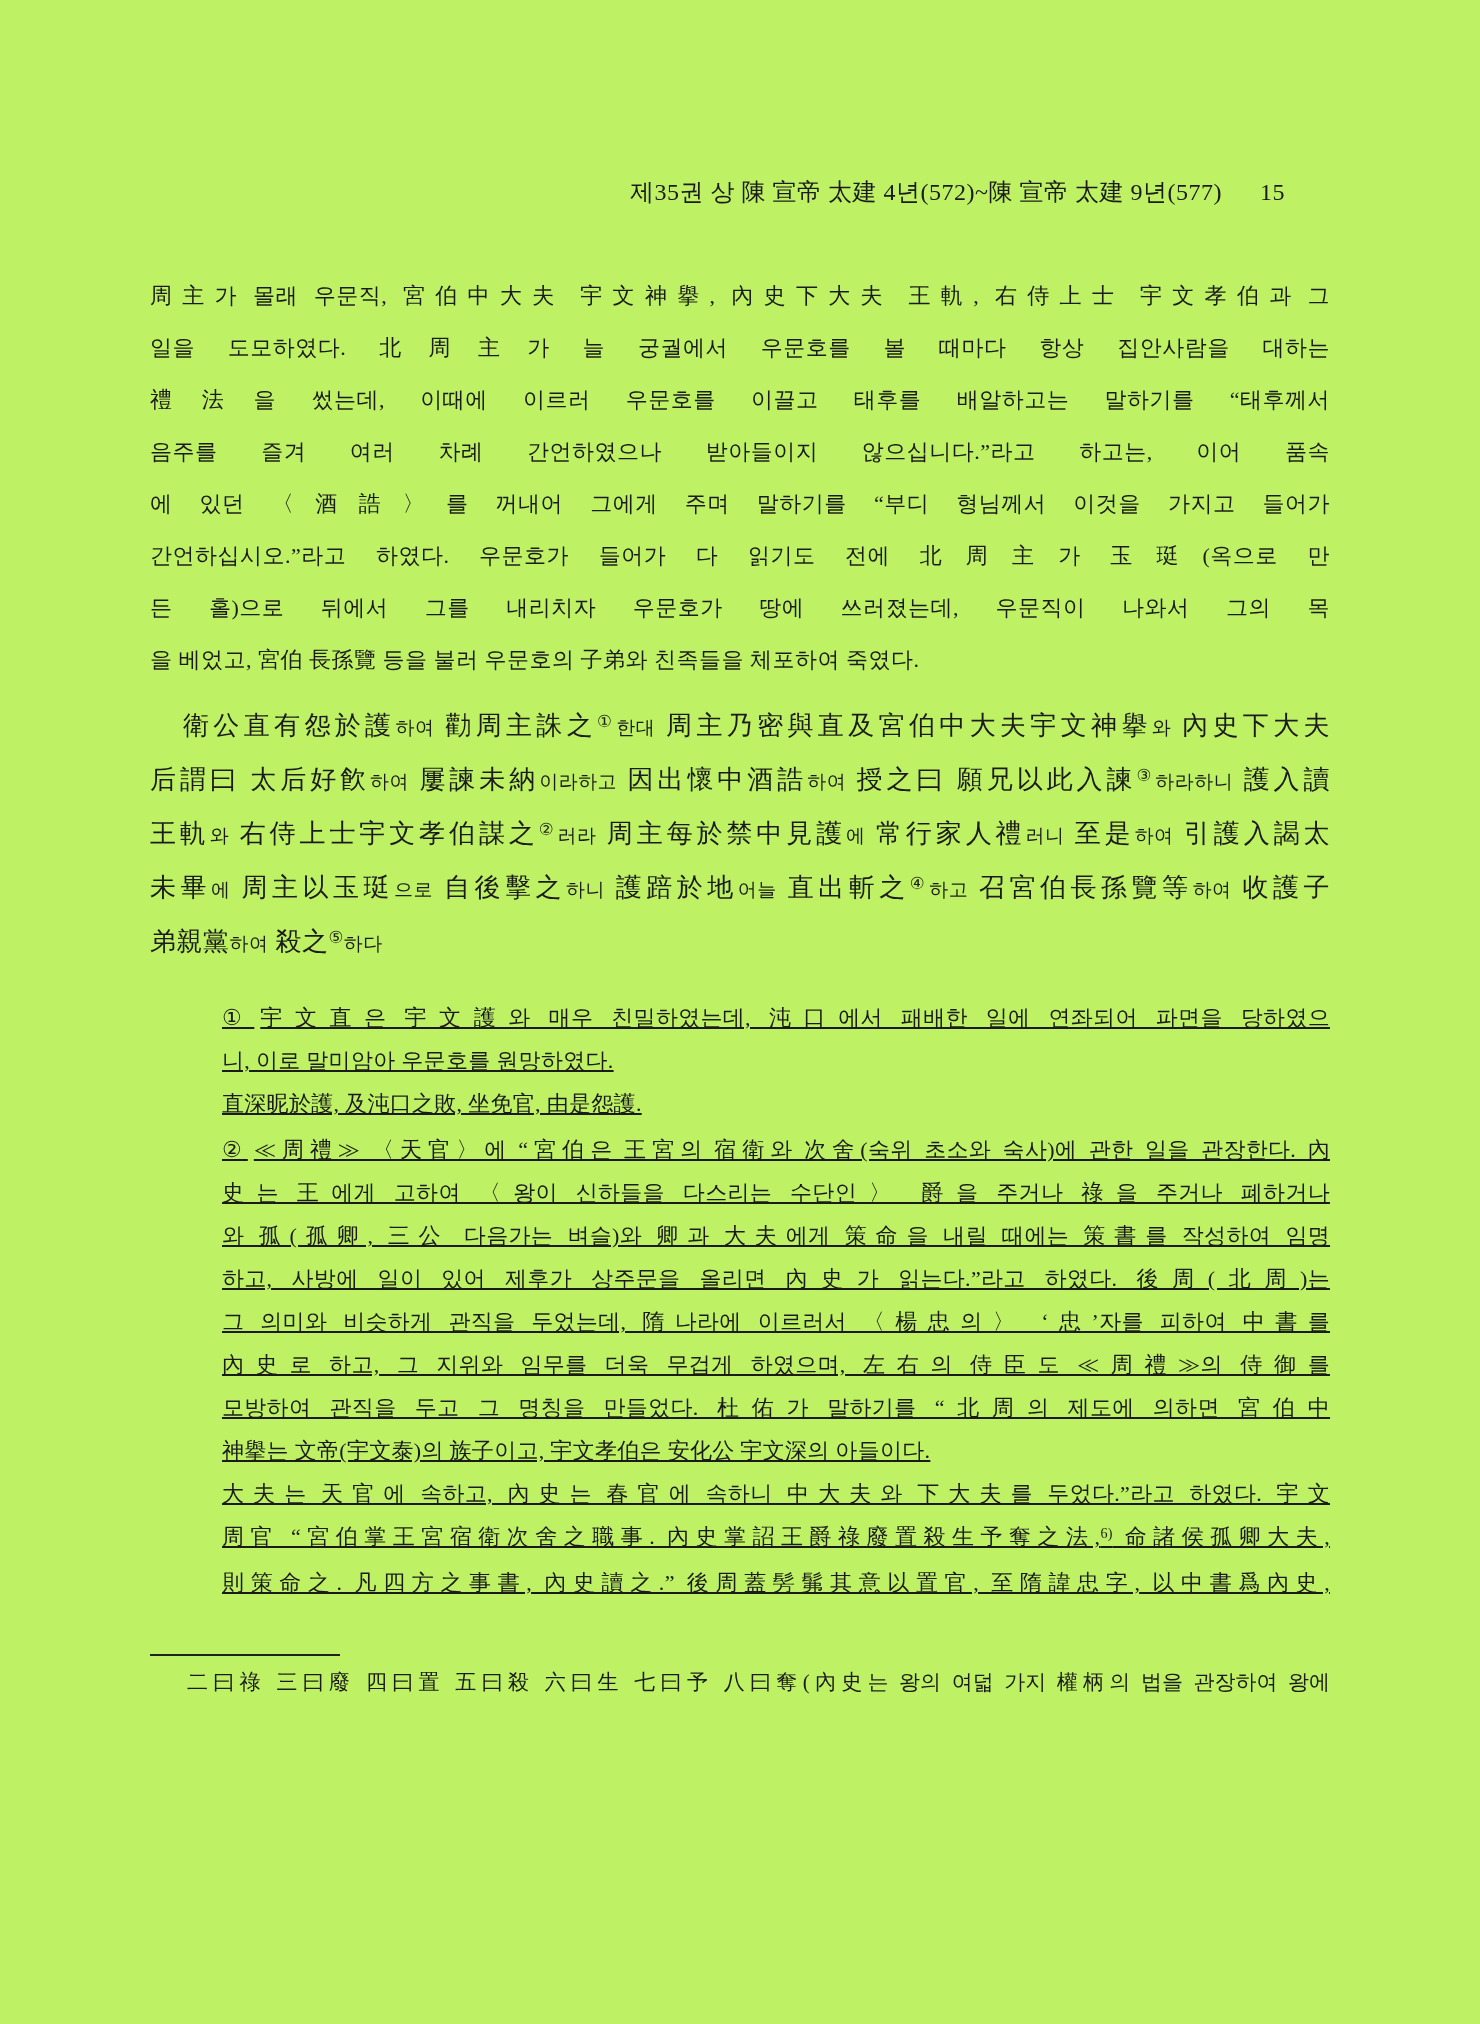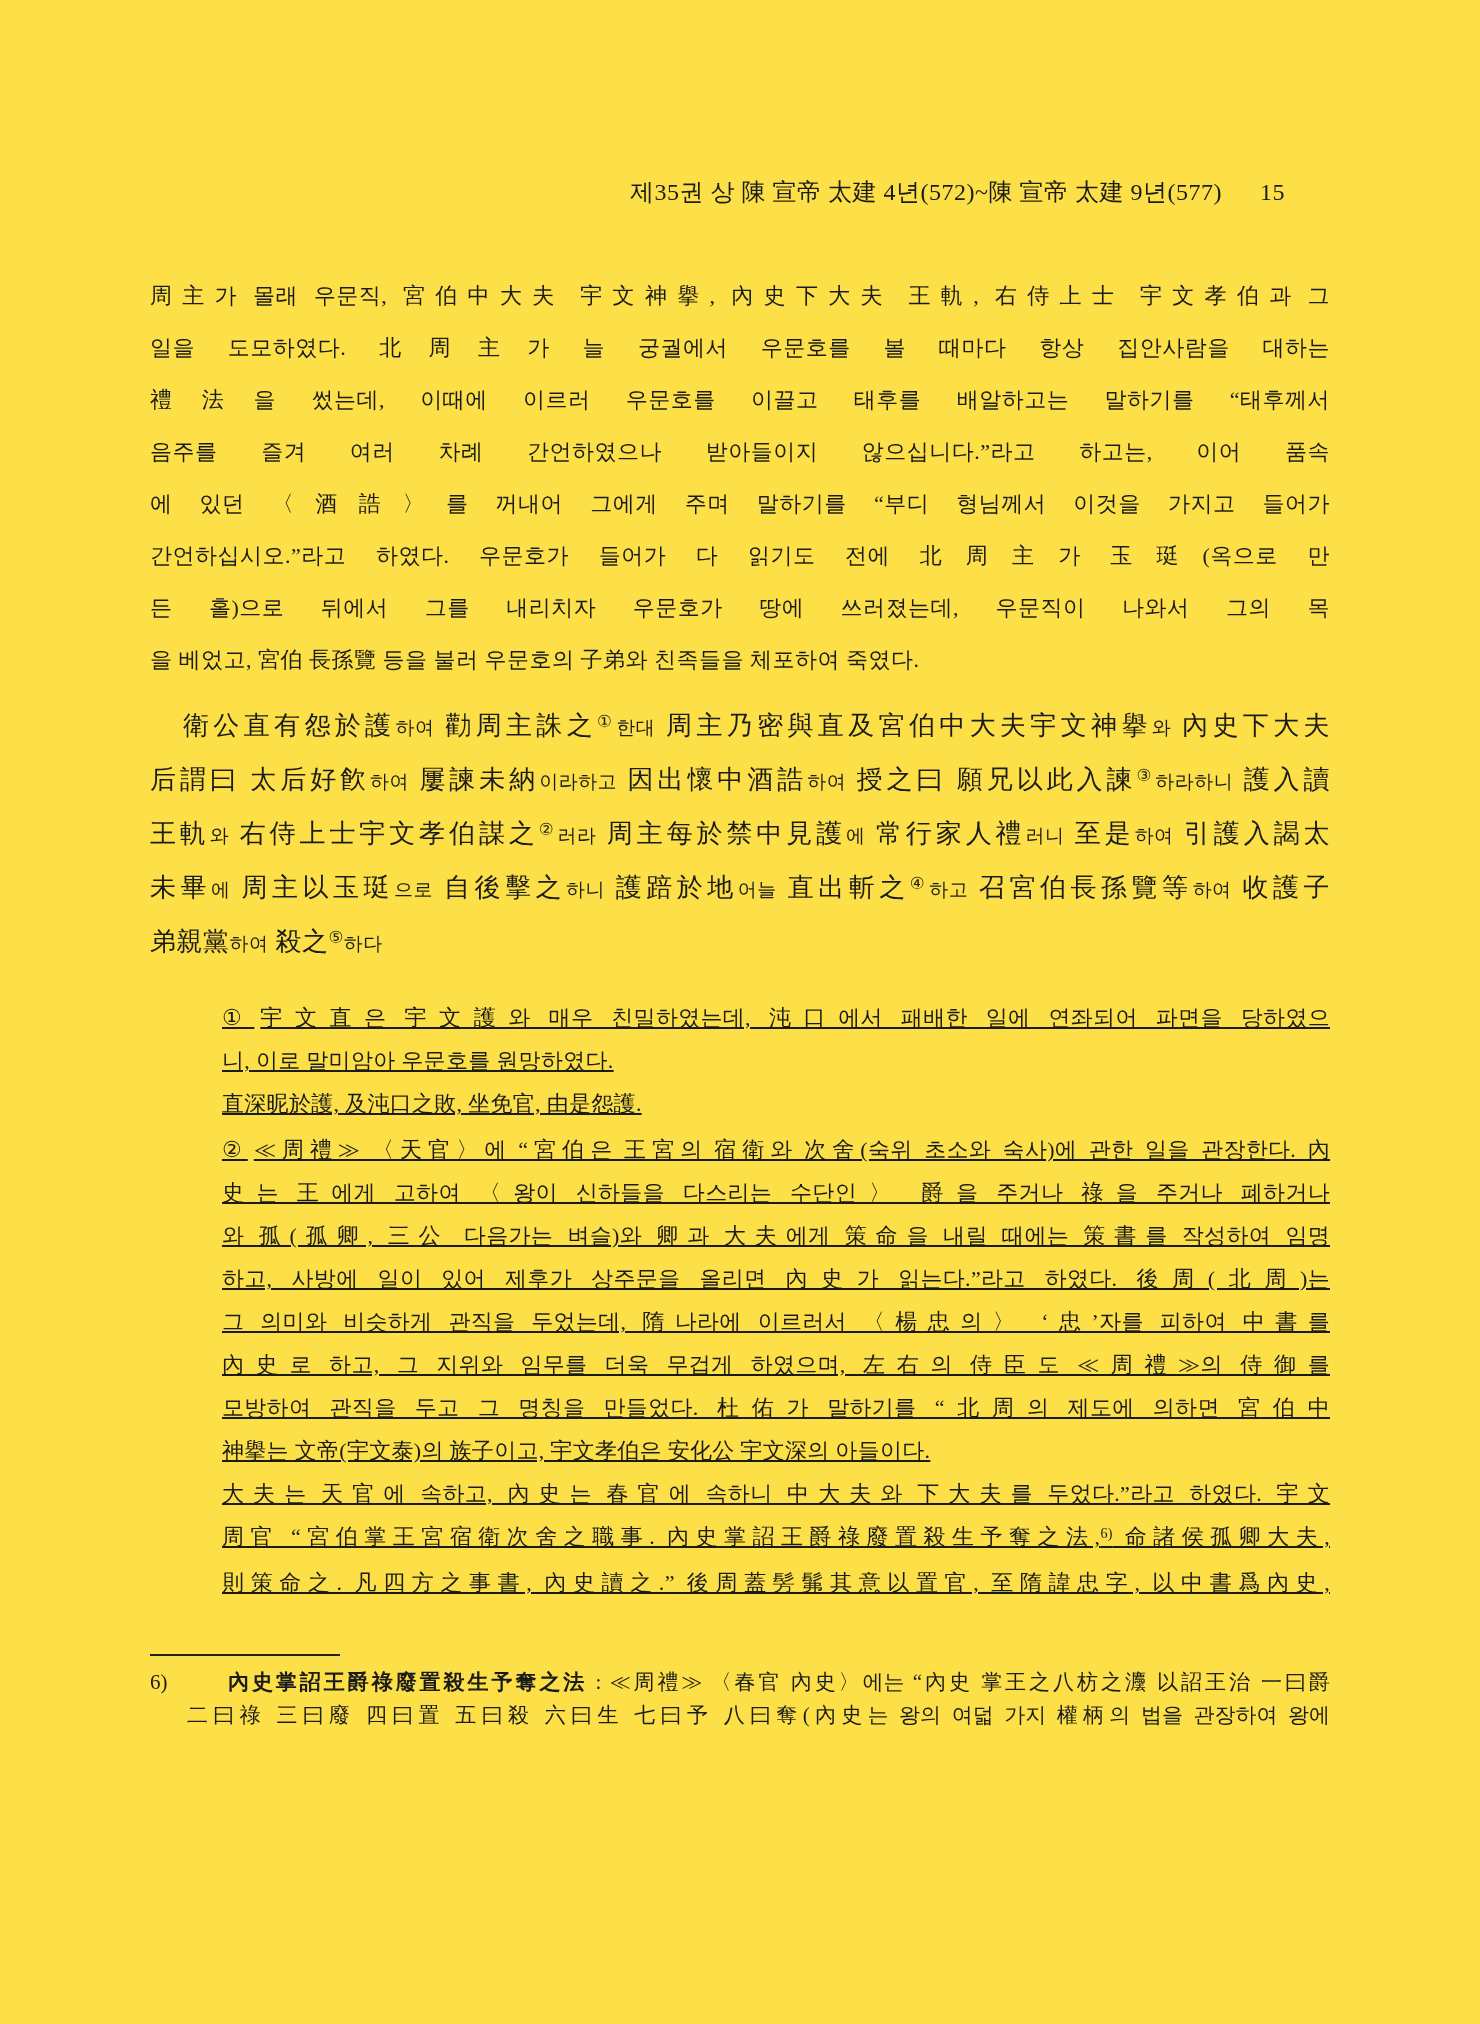--- a/index.html
+++ b/index.html
@@ -1,20 +1,20 @@
 <!DOCTYPE html>
 <html><head>
 <meta charset="utf-8">
 <style>
   html,body{margin:0;padding:0;background:#e8e8e8;}
   .page{
     position:relative;
     width:1480px;height:2024px;
     margin:0 auto;
-    background:#fde047;
+    background:#bef264;
     box-sizing:border-box;
     padding:0 150px;
     font-family:"Liberation Serif","DejaVu Serif",serif;
     color:#1b1b1b;
     overflow:hidden;
   }
   .header{
     margin-top:176px;
     display:flex;justify-content:flex-end;align-items:baseline;
     gap:38px;
@@ -92,18 +92,17 @@
       </div>
     <div>
         <div class="tline"><span>周官 “宮伯掌王宮宿衛次舍之職事. 內史掌詔王爵祿廢置殺生予奪之法,</span><span class="seg-sup">6)</span><span> 命諸侯孤卿大夫,</span></div>
         <div class="tline"><span>則策命之. 凡四方之事書, 內史讀之.” 後周蓋髣髴其意以置官, 至隋諱忠字, 以中書爲內史,</span></div>
       </div>
   </div>
 
   <div class="fnsec">
     <div class="fnrule"></div>
     <div class="fnote">
-        <div class="tline"><span class="seg-fnmark">6)</span><span class="seg-b">內史掌詔王爵祿廢置殺生予奪之法</span><span> : ≪周禮≫ 〈春官 內史〉에는 “內史 掌王之八枋之灋 以詔王治 一曰爵</span></div>
         <div class="tline"><span>二曰祿 三曰廢 四曰置 五曰殺 六曰生 七曰予 八曰奪(內史는 왕의 여덟 가지 權柄의 법을 관장하여 왕에</span></div>
       </div>
   </div>
 
 </div>
 
 </body></html>

